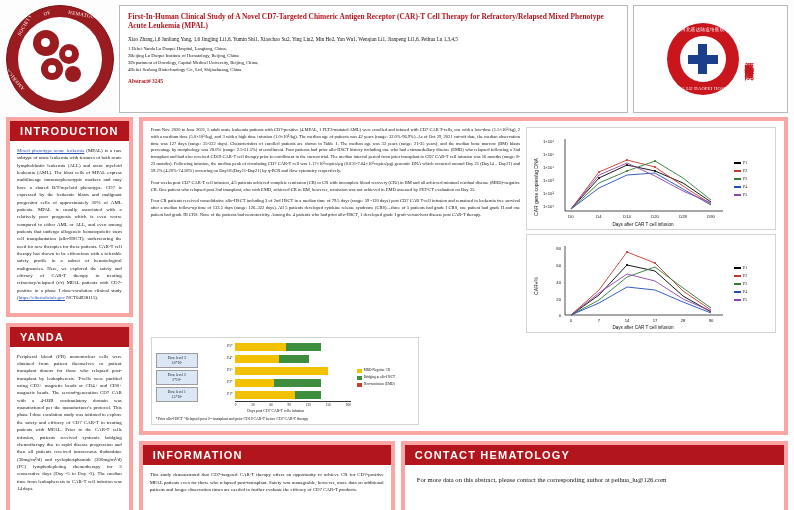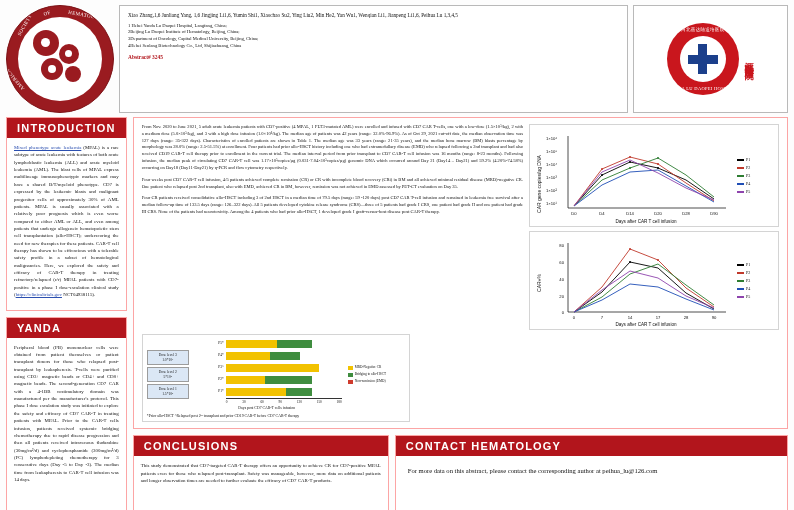--- a/index.html
+++ b/index.html
@@ -130,21 +130,21 @@
   .body {
     flex:1 1 auto;
     display:flex;
     gap:6px;
     padding: 0 6px 6px 6px;
   }
   .col-left { width: 168px; display:flex; flex-direction:column; gap:6px; }
   .col-right { flex:1 1 auto; display:flex; flex-direction:column; gap:6px; }
 
   .panel {
-    border:1px solid #fca5a5;
+    border:4px solid #fca5a5;
     background:#fff;
     display:flex; flex-direction:column;
   }
   .panel-head {
     background:#b2151c;
     color:#fff;
     font-weight:bold;
     font-size:11px;
     letter-spacing:1.2px;
     padding:4px 10px;
@@ -225,20 +225,21 @@
       </div>
       <div class="ring-text">
         <span style="transform:rotate(-130deg) translate(0,-50px) rotate(0deg);">AMERICAN</span>
         <span style="transform:rotate(-60deg) translate(0,-50px);">SOCIETY</span>
         <span style="transform:rotate(-20deg) translate(0,-50px);">OF</span>
         <span style="transform:rotate(10deg) translate(0,-50px);">HEMATOLOGY</span>
       </div>
     </div>
 
     <div class="title-block">
+      <div class="poster-title">First-In-Human Clinical Study of A Novel CD7-Targeted Chimeric Antigen Receptor (CAR)-T Cell Therapy for Refractory/Relapsed Mixed Phenotype Acute Leukemia (MPAL)</div>
       <div class="authors">Xiao Zhang,1,6 Junliang Yang, 1,6 Jingjing Li1,6, Yumin Shi1, Xiaochao Su2, Ying Liu2, Min He2, Yan Wu1, Wenqian Li1, Jianpeng Li1,6, Peihua Lu 1,3,4,5</div>
       <div class="affil">
         <div>1 Hebei Yanda Lu Daopei Hospital, Langfang, China;</div>
         <div>2Beijing Lu Daopei Institute of Hematology, Beijing, China;</div>
         <div>3Department of Oncology, Capital Medical University, Beijing, China;</div>
         <div>4Hebei Senlang Biotechnology Co., Ltd, Shijiazhuang, China</div>
       </div>
       <div class="abstract-no">Abstract# 3245</div>
     </div>
 
@@ -493,21 +494,21 @@
             <div class="small-note" style="margin-top:2px;">*Prior allo-HSCT
 ^Relapsed post 2ⁿᵈ transplant and prior CD19 CAR-T before CD7 CAR-T therapy</div>
           </div>
 
         </div>
       </div>
 
       <div class="bottom-row" style="height:104px;">
 
         <div class="panel concl">
-          <div class="panel-head">CONCLUSIONS</div>
+          <div class="panel-head">INFORMATION</div>
           <div class="panel-body">
             <p>This study demonstrated that CD7-targeted CAR-T therapy offers an opportunity to achieve CR for CD7-positive MPAL patients even for those who relapsed post-transplant. Safety was manageable, however, more data on additional patients and longer observation times are needed to further evaluate the efficacy of CD7 CAR-T products.</p>
           </div>
         </div>
 
         <div class="panel contact">
           <div class="panel-head">CONTACT HEMATOLOGY</div>
           <div class="panel-body contact-body">
             <p>For more data on this abstract, please contact the corresponding author at peihua_lu@126.com</p>
           </div>

